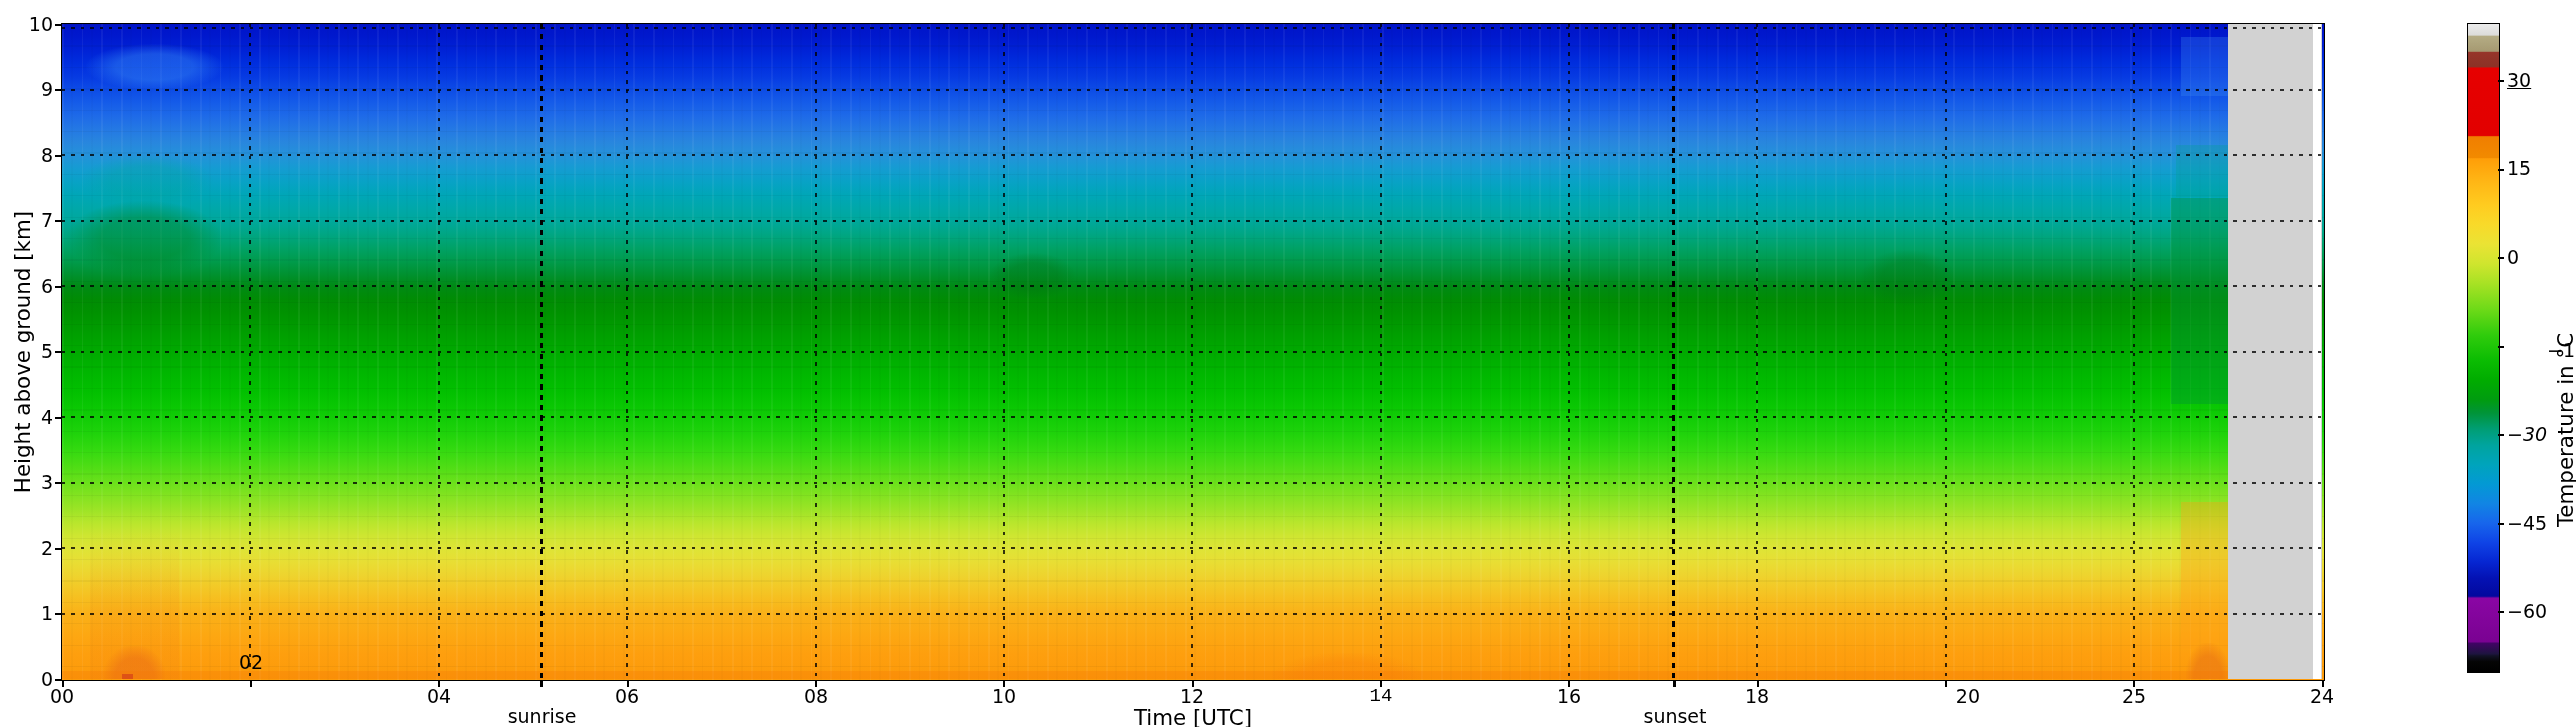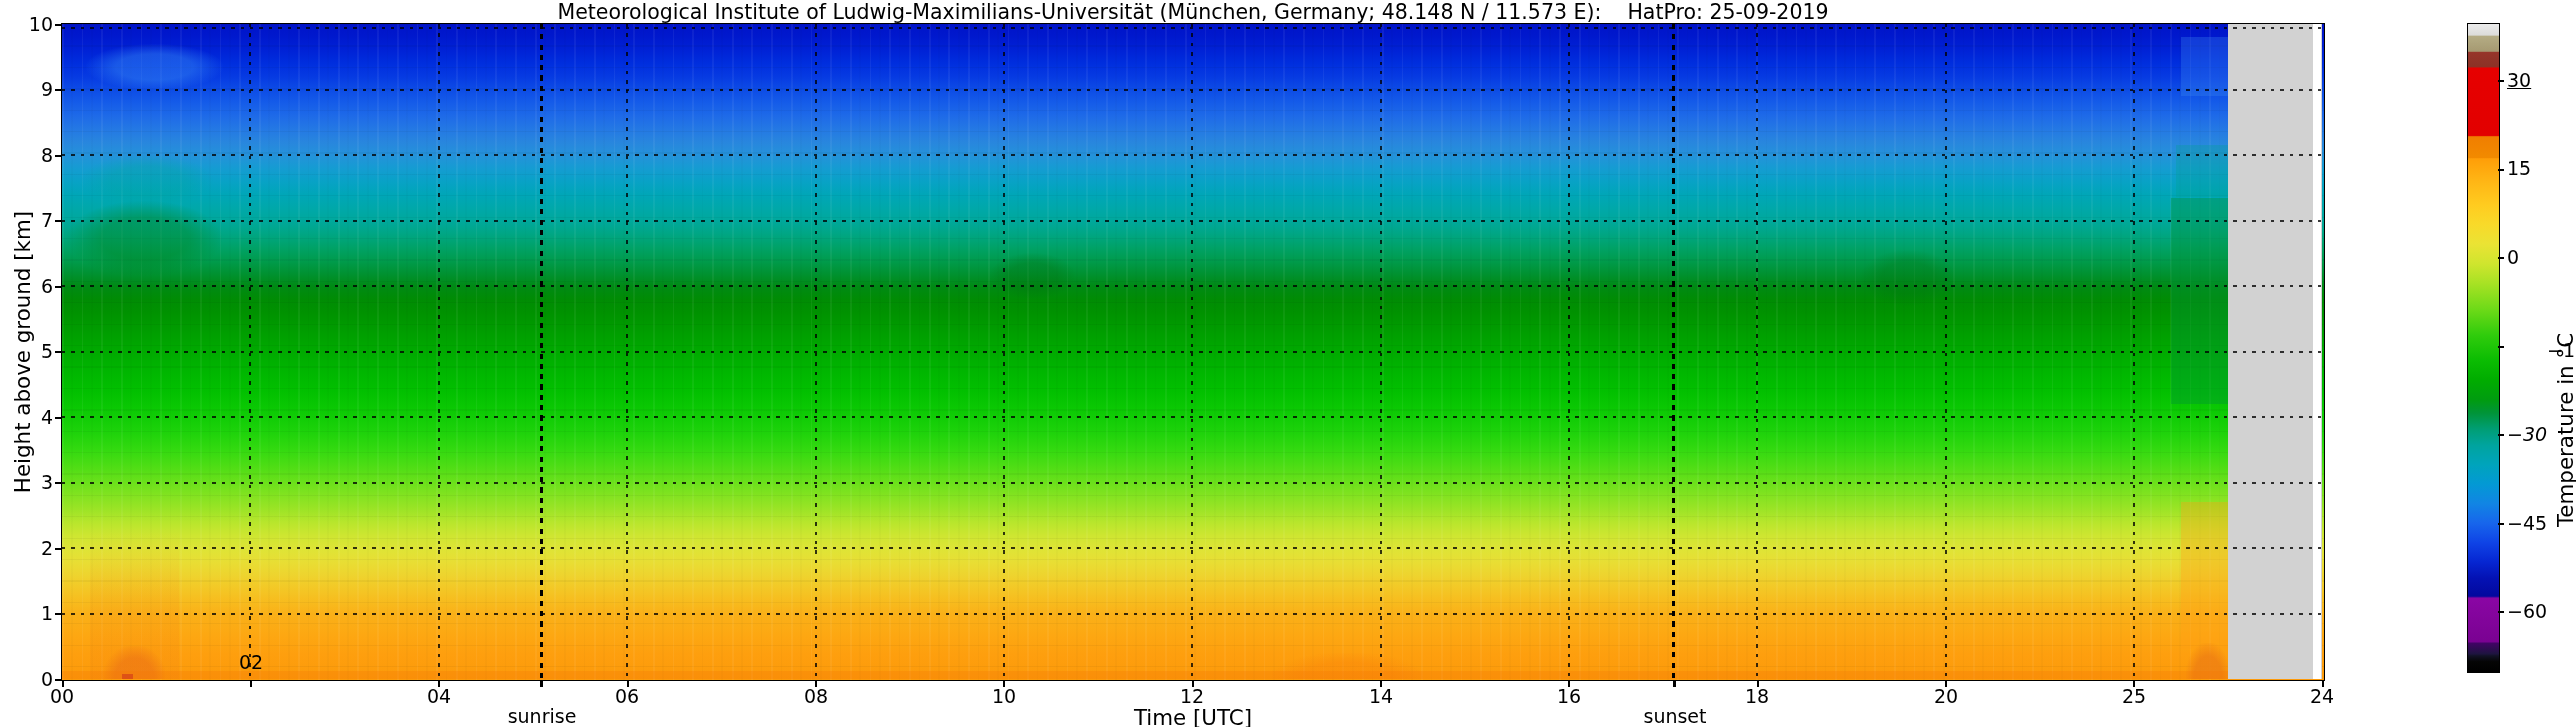--- a/index.html
+++ b/index.html
@@ -28,21 +28,20 @@
   .yticklab{position:absolute;left:0;width:53px;text-align:right;font-size:19px;}
   .cbticklab{position:absolute;left:2507px;font-size:19px;}
   .feat{position:absolute;}
   .rows{background:repeating-linear-gradient(180deg,rgba(0,0,0,.045) 0 1.3px,rgba(0,0,0,0) 1.3px 21.4px);}
   .cols{background:repeating-linear-gradient(90deg,rgba(255,255,255,.055) 0 1.7px,rgba(0,0,0,0) 1.7px 9.4px,rgba(0,0,0,.02) 9.4px 11px,rgba(0,0,0,0) 11px 19.7px);}
 </style>
 </head>
 <body>
 
 <div class="fig">
-  <div class="title">Meteorological Institute of Ludwig-Maximilians-Universität (München, Germany; 48.148 N / 11.573 E):    HatPro: 25-09-2019</div>
   <div class="ylab">Height above ground [km]</div>
 
   <div class="plot" id="plot">
       <div class="layer" style="background: linear-gradient(rgb(0, 19, 200) 0%, rgb(0, 25, 206) 2%, rgb(0, 34, 214) 4%, rgb(0, 46, 222) 6%, rgb(6, 58, 226) 8%, rgb(13, 76, 230) 10%, rgb(21, 92, 233) 12%, rgb(30, 106, 232) 14%, rgb(36, 120, 228) 16%, rgb(40, 134, 222) 18%, rgb(36, 146, 218) 20%, rgb(21, 156, 210) 22%, rgb(8, 162, 198) 24%, rgb(0, 166, 184) 26%, rgb(0, 168, 170) 28%, rgb(0, 168, 156) 30%, rgb(0, 166, 132) 32%, rgb(0, 162, 104) 34%, rgb(0, 156, 78) 36%, rgb(0, 146, 50) 38%, rgb(0, 138, 20) 40%, rgb(0, 140, 4) 42%, rgb(0, 146, 0) 44%, rgb(0, 154, 0) 46%, rgb(0, 162, 0) 48%, rgb(0, 170, 0) 50%, rgb(0, 182, 0) 53%, rgb(2, 192, 0) 56%, rgb(12, 202, 4) 59%, rgb(28, 210, 10) 62%, rgb(52, 218, 16) 65%, rgb(84, 222, 22) 68%, rgb(120, 226, 30) 71%, rgb(156, 228, 38) 74%, rgb(184, 230, 44) 76%, rgb(206, 230, 49) 78%, rgb(222, 228, 54) 80%, rgb(232, 222, 52) 82%, rgb(238, 212, 46) 84%, rgb(243, 200, 38) 86%, rgb(247, 188, 30) 88%, rgb(250, 176, 24) 90%, rgb(253, 168, 18) 93%, rgb(254, 159, 14) 96%, rgb(252, 154, 10) 100%);"></div>
       <div class="layer rows"></div>
       <div class="layer cols" style="width: 2166px;"></div>
       <div class="feat" style="left: 42px; top: 622px; width: 61px; height: 33px; background: radial-gradient(at 50% 100%, rgba(238, 120, 20, 0.85) 0%, rgba(238, 120, 20, 0.85) 45%, rgba(0, 0, 0, 0) 75%);"></div>
       <div class="feat" style="left: 28px; top: 504px; width: 89px; height: 151px; background: linear-gradient(0deg, rgba(247, 138, 16, 0.3), rgba(0, 0, 0, 0));"></div>
       <div class="feat" style="left: 60px; top: 650px; width: 11.3px; height: 5.2px; background: rgba(210, 60, 30, 0.9);"></div>
       <div class="feat" style="left: 4.7px; top: 177px; width: 155px; height: 75px; background: radial-gradient(rgba(0, 134, 30, 0.42) 0%, rgba(0, 134, 30, 0.42) 40%, rgba(0, 0, 0, 0) 72%);"></div>
@@ -102,27 +101,27 @@
       <div class="xticklab" style="left: 405px; top: 685px;">04</div>
       <div class="xtick" style="left: 627px; top: 681px;"></div>
       <div class="xticklab" style="left: 593px; top: 685px;">06</div>
       <div class="xtick" style="left: 815px; top: 681px;"></div>
       <div class="xticklab" style="left: 782px; top: 685px;">08</div>
       <div class="xtick" style="left: 1003px; top: 681px;"></div>
       <div class="xticklab" style="left: 970px; top: 685px;">10</div>
       <div class="xtick" style="left: 1192px; top: 681px;"></div>
       <div class="xticklab" style="left: 1158px; top: 685px;">12</div>
       <div class="xtick" style="left: 1380px; top: 681px;"></div>
-      <div class="xticklab" style="left: 1347px; top: 685px;">14</div>
+      <div class="xticklab" style="left: 1347px; top: 685px; font-family: Liberation Mono, monospace;">14</div>
       <div class="xtick" style="left: 1568px; top: 681px;"></div>
       <div class="xticklab" style="left: 1535px; top: 685px;">16</div>
       <div class="xtick" style="left: 1757px; top: 681px;"></div>
       <div class="xticklab" style="left: 1723px; top: 685px;">18</div>
       <div class="xtick" style="left: 1945px; top: 681px;"></div>
-      <div class="xticklab" style="left: 1912px; top: 685px;">20</div>
+      <div class="xticklab" style="left: 1912px; top: 685px; text-align: right;">20</div>
       <div class="xtick" style="left: 2133px; top: 681px;"></div>
       <div class="xticklab" style="left: 2100px; top: 685px;">25</div>
       <div class="xtick" style="left: 2322px; top: 681px;"></div>
       <div class="xticklab" style="left: 2288px; top: 685px;">24</div>
       <div class="ytick" style="left: 55px; top: 24px;"></div>
       <div class="yticklab" style="top: 13px;">10</div>
       <div class="ytick" style="left: 55px; top: 89px;"></div>
       <div class="yticklab" style="top: 78px;">9</div>
       <div class="ytick" style="left: 55px; top: 155px;"></div>
       <div class="yticklab" style="top: 144px;">8</div>

